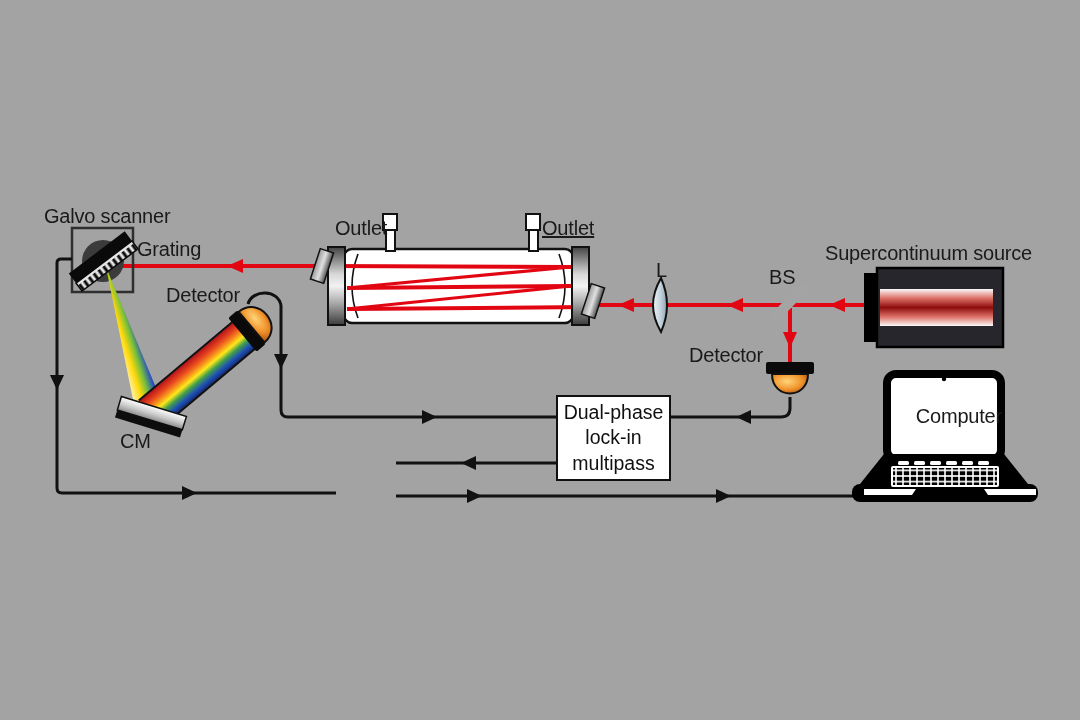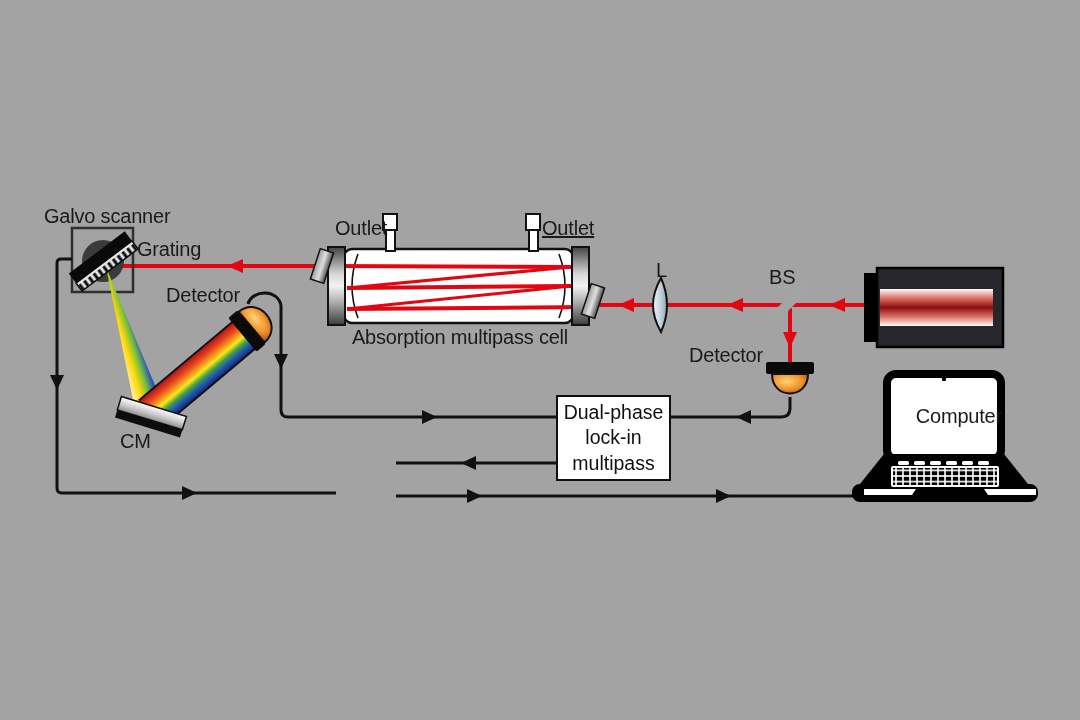--- a/index.html
+++ b/index.html
@@ -218,24 +218,24 @@
     <polygon points="916,489 984,489 992,501 908,501" fill="#000"></polygon>
   </g>
 </svg>
 
 <div class="lbl" style="left:44px; top:205px;">Galvo scanner</div>
 <div class="lbl" style="left:137px; top:238px;">Grating</div>
 <div class="lbl" style="left:166px; top:284px;">Detector</div>
 <div class="lbl" style="left:120px; top:430px;">CM</div>
 <div class="lbl" style="left:335px; top:217px;">Outlet</div>
 <div class="lbl" style="left:542px; top:217px;text-decoration:underline;">Outlet</div>
-<div class="lbl ctr" style="left:328px; top:326px; width:264px;">Absorption multipass cell</div>
 <div class="lbl" style="left:656px; top:259px;">L</div>
 <div class="lbl" style="left:769px; top:266px;">BS</div>
 <div class="lbl" style="left:689px; top:344px;">Detector</div>
+<div class="lbl" style="left:825px; top:242px;">Supercontinuum source</div>
 <div class="lbl ctr" style="left:886px; top:405px; width:116px;text-align:right;">Computer</div>
 
 <div class="node" style="left:556px; top:395px; width:115px; height:86px;">
   <span>Dual-phase</span>
   <span>lock-in</span>
   <span>multipass</span>
 </div>
 
 </div>
 

